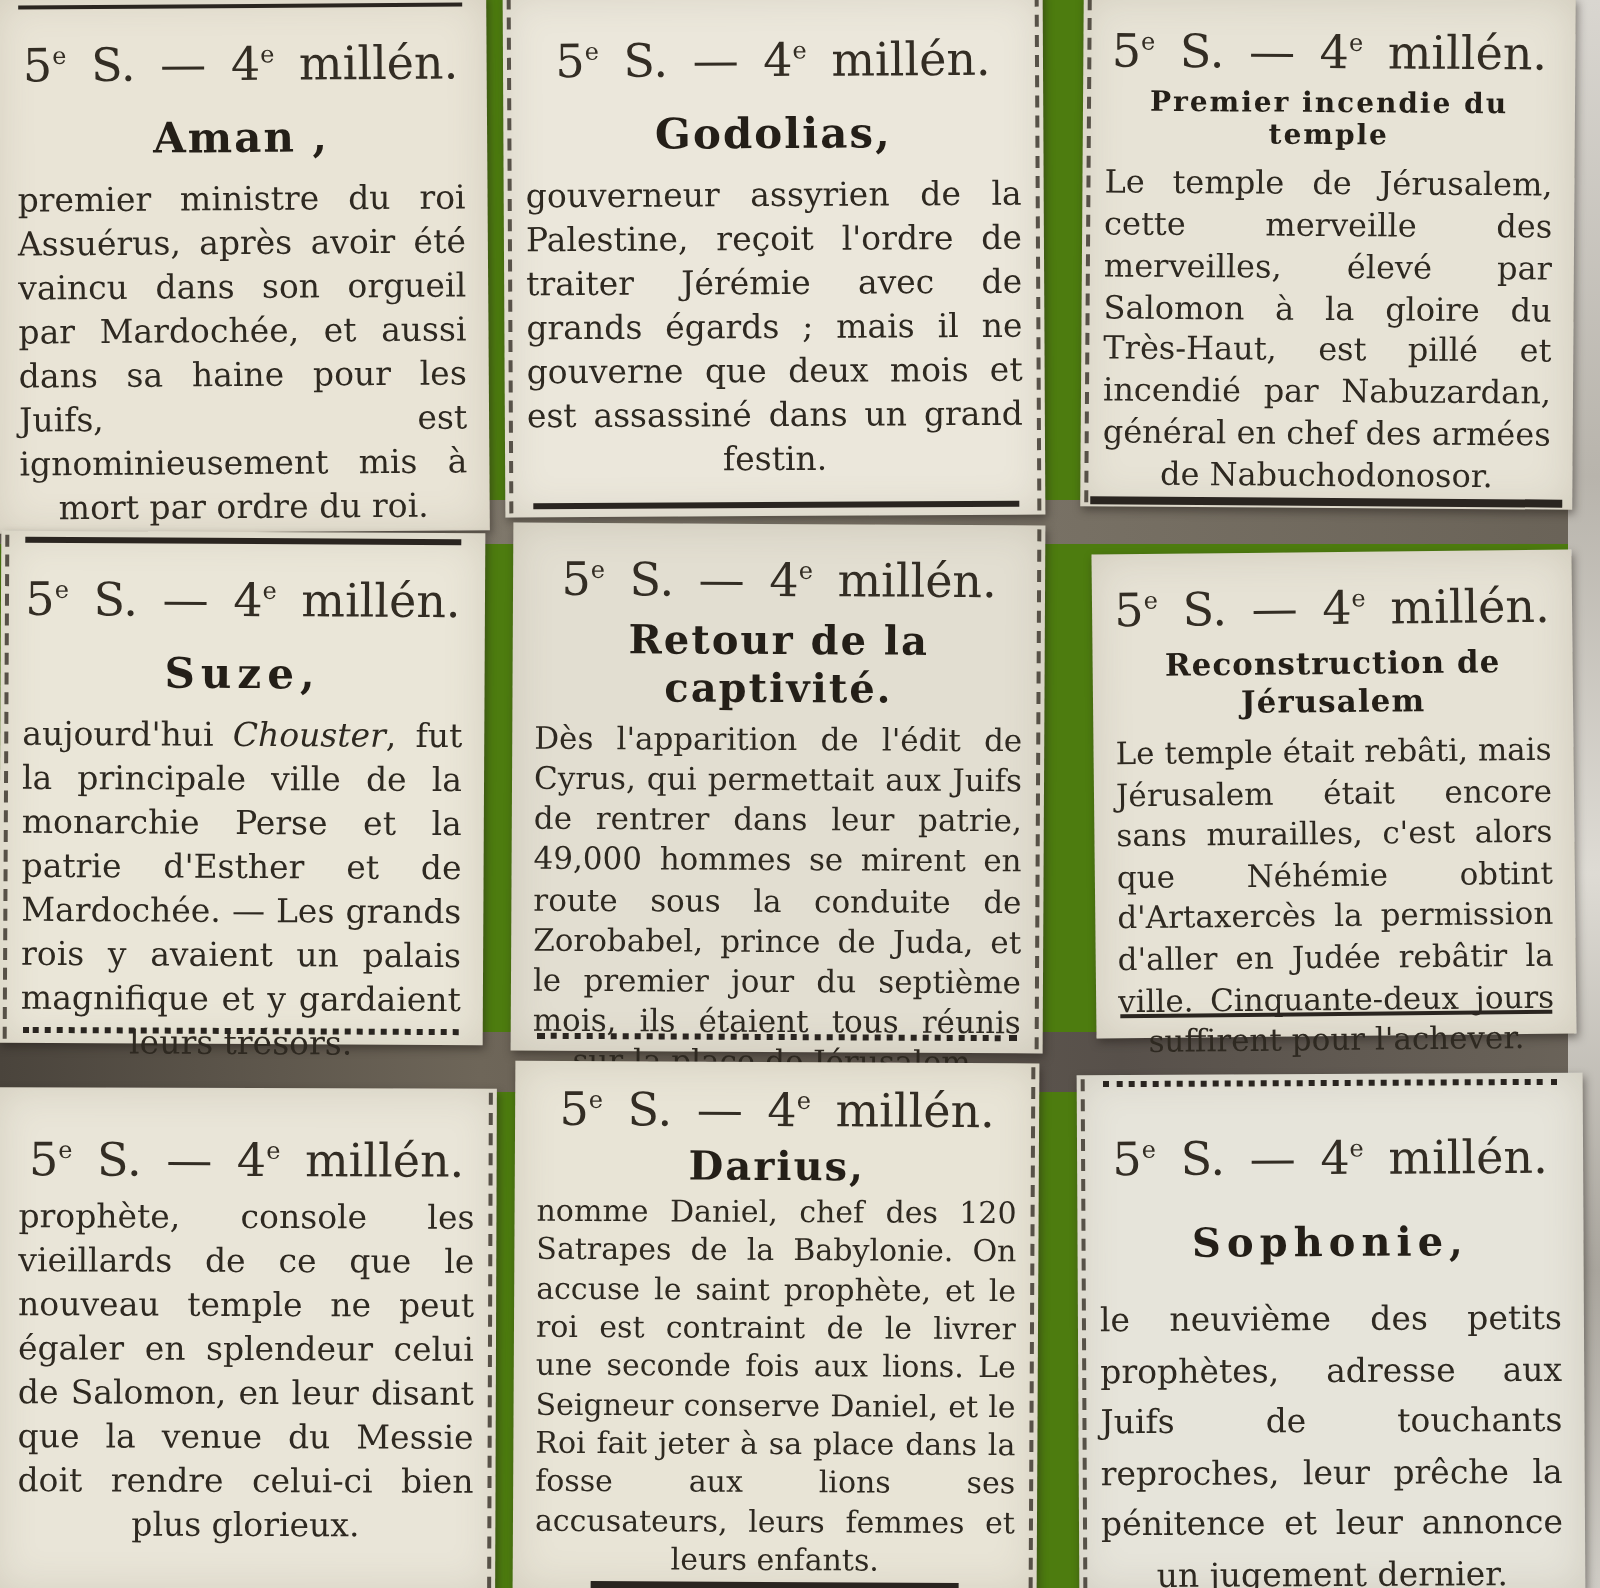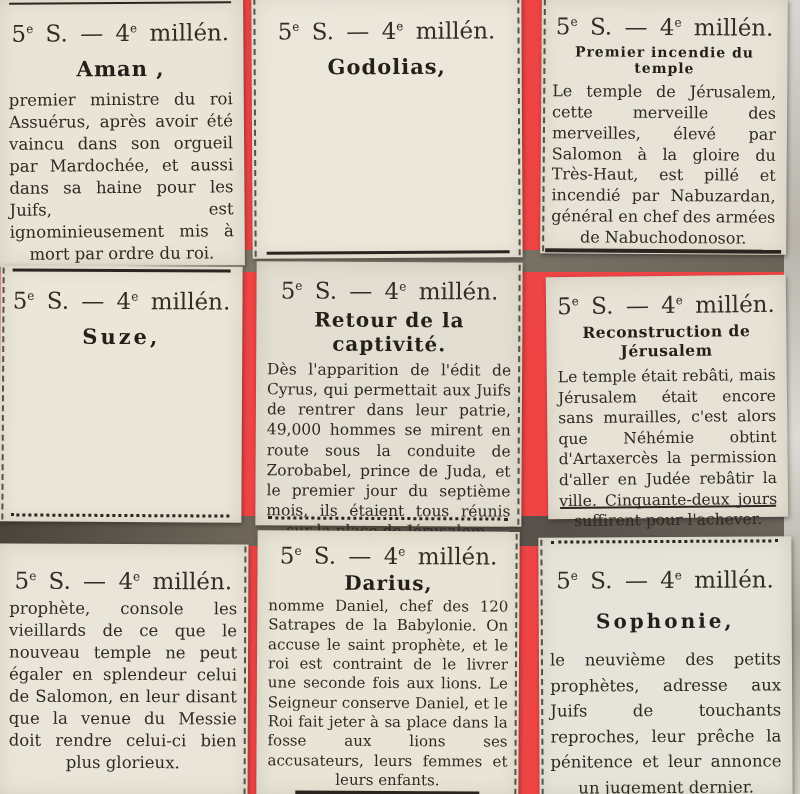--- a/index.html
+++ b/index.html
@@ -1,18 +1,18 @@
 <!DOCTYPE html>
 <html lang="fr"><head>
 <meta charset="utf-8">
 <style>
   html,body{margin:0;padding:0;}
   #photo{
     position:relative;width:800px;height:794px;overflow:hidden;
-    background:#ef4444;
+    background:#4d7c0f;
     font-family:"DejaVu Serif","Liberation Serif",serif;
   }
   .bg-band{position:absolute;left:0;right:0;}
   #band-mid1{top:250px;height:22px;background:linear-gradient(90deg,#6e675c,#837c6f 40%,#696257);}
   #band-mid2{top:516px;height:30px;background:linear-gradient(90deg,#4a443c,#6e6659 30%,#57504a 70%,#6b645a);}
   #strip-right{position:absolute;top:0;right:0;width:16px;height:100%;
     background:linear-gradient(180deg,#d9d6d0,#b8b4ac 30%,#dedbd4 55%,#a9a59d 80%,#cfccc5);}
   .card{
     position:absolute;box-sizing:border-box;color:#2e2921;
     padding:8px 11px;
@@ -78,34 +78,36 @@
   <div class="card" id="c1">
     <div class="rule solid top"></div>
     <div class="hdr"><span>5</span><sup>e</sup><span> S. — 4</span><sup>e</sup><span> millén.</span></div>
     <div class="ttl">Aman ,</div>
     <div class="bod">premier ministre du roi Assuérus, après avoir été vaincu dans son orgueil par Mardochée, et aussi dans sa haine pour les Juifs, est ignominieusement mis à mort par ordre du roi.</div>
   </div>
 
   <div class="card dash-left dash-right" id="c2">
     <div class="hdr"><span>5</span><sup>e</sup><span> S. — 4</span><sup>e</sup><span> millén.</span></div>
     <div class="ttl">Godolias,</div>
+    <div class="bod">gouverneur assyrien de la Palestine, reçoit l'ordre de traiter Jérémie avec de grands égards ; mais il ne gouverne que deux mois et est assassiné dans un grand festin.</div>
     <div class="rule solid bottom"></div>
   </div>
 
   <div class="card dash-left" id="c3">
     <div class="hdr"><span>5</span><sup>e</sup><span> S. — 4</span><sup>e</sup><span> millén.</span></div>
     <div class="ttl">Premier incendie du temple</div>
     <div class="bod">Le temple de Jérusalem, cette merveille des merveilles, élevé par Salomon à la gloire du Très-Haut, est pillé et incendié par Nabuzardan, général en chef des armées de Nabuchodonosor.</div>
     <div class="rule solid bottom"></div>
   </div>
 
   <div class="card dash-left" id="c4">
     <div class="rule solid top"></div>
     <div class="hdr"><span>5</span><sup>e</sup><span> S. — 4</span><sup>e</sup><span> millén.</span></div>
     <div class="ttl">Suze,</div>
+    <div class="bod"><span>aujourd'hui </span><span class="it">Chouster</span><span>, fut la principale ville de la monarchie Perse et la patrie d'Esther et de Mardochée. — Les grands rois y avaient un palais magnifique et y gardaient leurs trésors.</span></div>
     <div class="rule dotted bottom"></div>
   </div>
 
   <div class="card dash-right" id="c5">
     <div class="hdr"><span>5</span><sup>e</sup><span> S. — 4</span><sup>e</sup><span> millén.</span></div>
     <div class="ttl">Retour de la captivité.</div>
     <div class="bod">Dès l'apparition de l'édit de Cyrus, qui permettait aux Juifs de rentrer dans leur patrie, 49,000 hommes se mirent en route sous la conduite de Zorobabel, prince de Juda, et le premier jour du septième mois, ils étaient tous réunis sur la place de Jérusalem.</div>
     <div class="rule dotted bottom"></div>
   </div>
 

